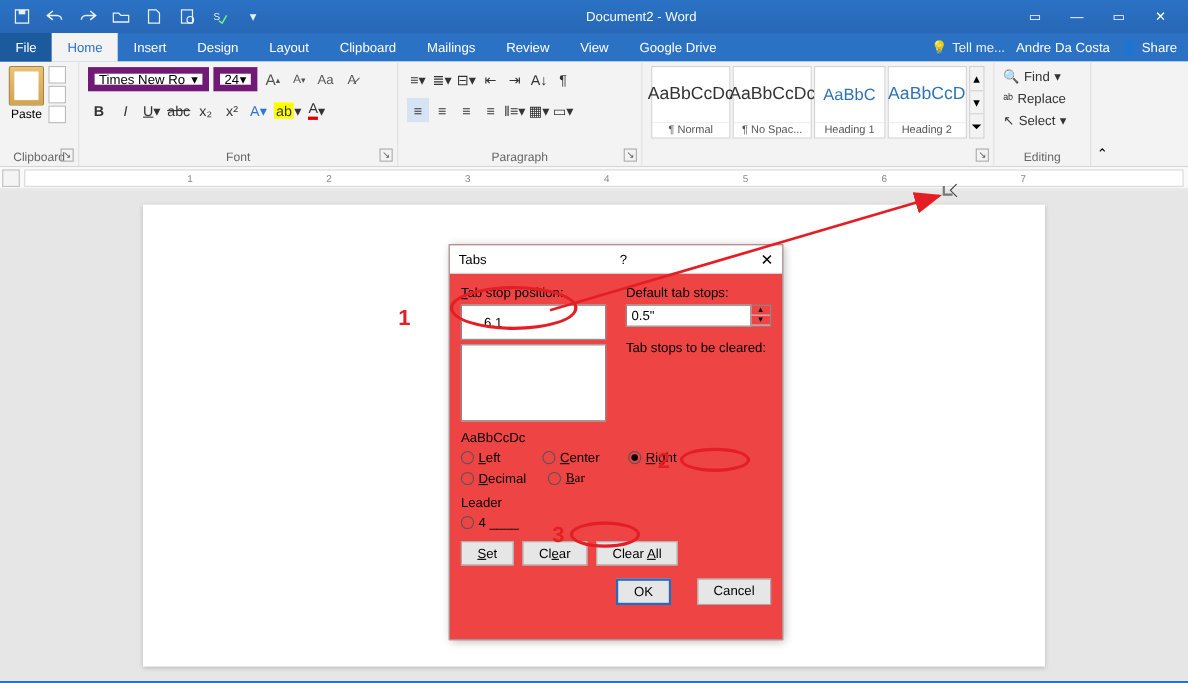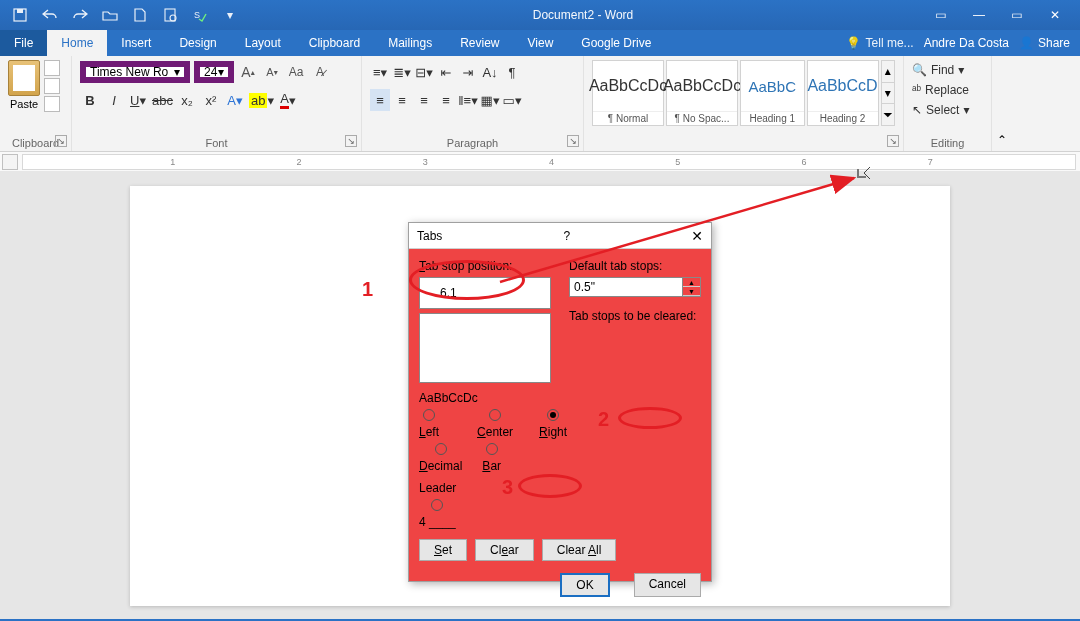--- a/index.html
+++ b/index.html
@@ -59,21 +59,21 @@
 .dlg-row { display: flex; gap: 18px; }
 .col { display: flex; flex-direction: column; gap: 4px; flex: 1; }
 .textbox { background: #fff; border: 1px solid #888; height: 32px; padding: 0 20px; display: flex; align-items: center; }
 .listbox { background: #fff; border: 1px solid #888; height: 70px; }
 .spinner { display: flex; }
 .spinner .sp-box { background: #fff; border: 1px solid #888; height: 20px; flex: 1; padding: 0 4px; display: flex; align-items: center; }
 .spinner .sp-btns { width: 18px; border: 1px solid #888; border-left: none; display: flex; flex-direction: column; }
 .spinner .sp-btns div { flex: 1; font-size: 7px; display: flex; align-items: center; justify-content: center; border-bottom: 1px solid #ccc; cursor: pointer; }
 .fieldset-label { font-size: 12px; margin-top: 8px; }
 .radio-row { display: flex; gap: 10px; margin-top: 4px; flex-wrap: wrap; }
-.radio { display: flex; align-items: center; gap: 4px; cursor: pointer; flex-direction: column; }
+.radio { display: flex; align-items: center; gap: 4px; cursor: pointer; }
 .radio-dot { width: 12px; height: 12px; border: 1px solid #555; border-radius: 50%; display: flex; align-items: center; justify-content: center; }
 .radio-dot.checked::after { content: ""; width: 6px; height: 6px; background: #000; border-radius: 50%; }
 .dlg-btns { display: flex; gap: 8px; justify-content: flex-start; margin-top: 10px; }
 .btn { background: #e6e6e6; border: 1px solid #aaa; padding: 3px 14px; cursor: pointer; font-size: 12px; }
 .dlg-footer { display: flex; gap: 24px; justify-content: flex-end; margin-top: 12px; }
 .btn-primary { border: 2px solid #1b6ec2; }
 .annot { position: absolute; pointer-events: none; }
 .annot-ellipse { border: 3px solid #e31e24; border-radius: 50%; }
 .annot-num { color: #e31e24; font-size: 20px; font-weight: bold; }
 svg.arrow { position: absolute; top: 172px; left: 410px; width: 470px; height: 130px; pointer-events: none; }
@@ -334,21 +334,21 @@
       <div class="radio" style="margin-left:16px;">
           <span class="radio-dot checked"></span>
           <span><u>R</u>ight</span>
         </div>
     </div>
     <div class="radio-row">
       <div class="radio">
           <span class="radio-dot"></span>
           <span><u>D</u>ecimal</span>
         </div>
-      <div class="radio" style="margin-left:10px;">
+      <div class="radio" style="margin-left:10px;font-family:Liberation Serif, serif;">
           <span class="radio-dot"></span>
           <span><u>B</u>ar</span>
         </div>
     </div>
 
     <div class="fieldset-label">Leader</div>
     <div class="radio-row">
       <div class="radio">
           <span class="radio-dot"></span>
           <span>4 ____</span>

